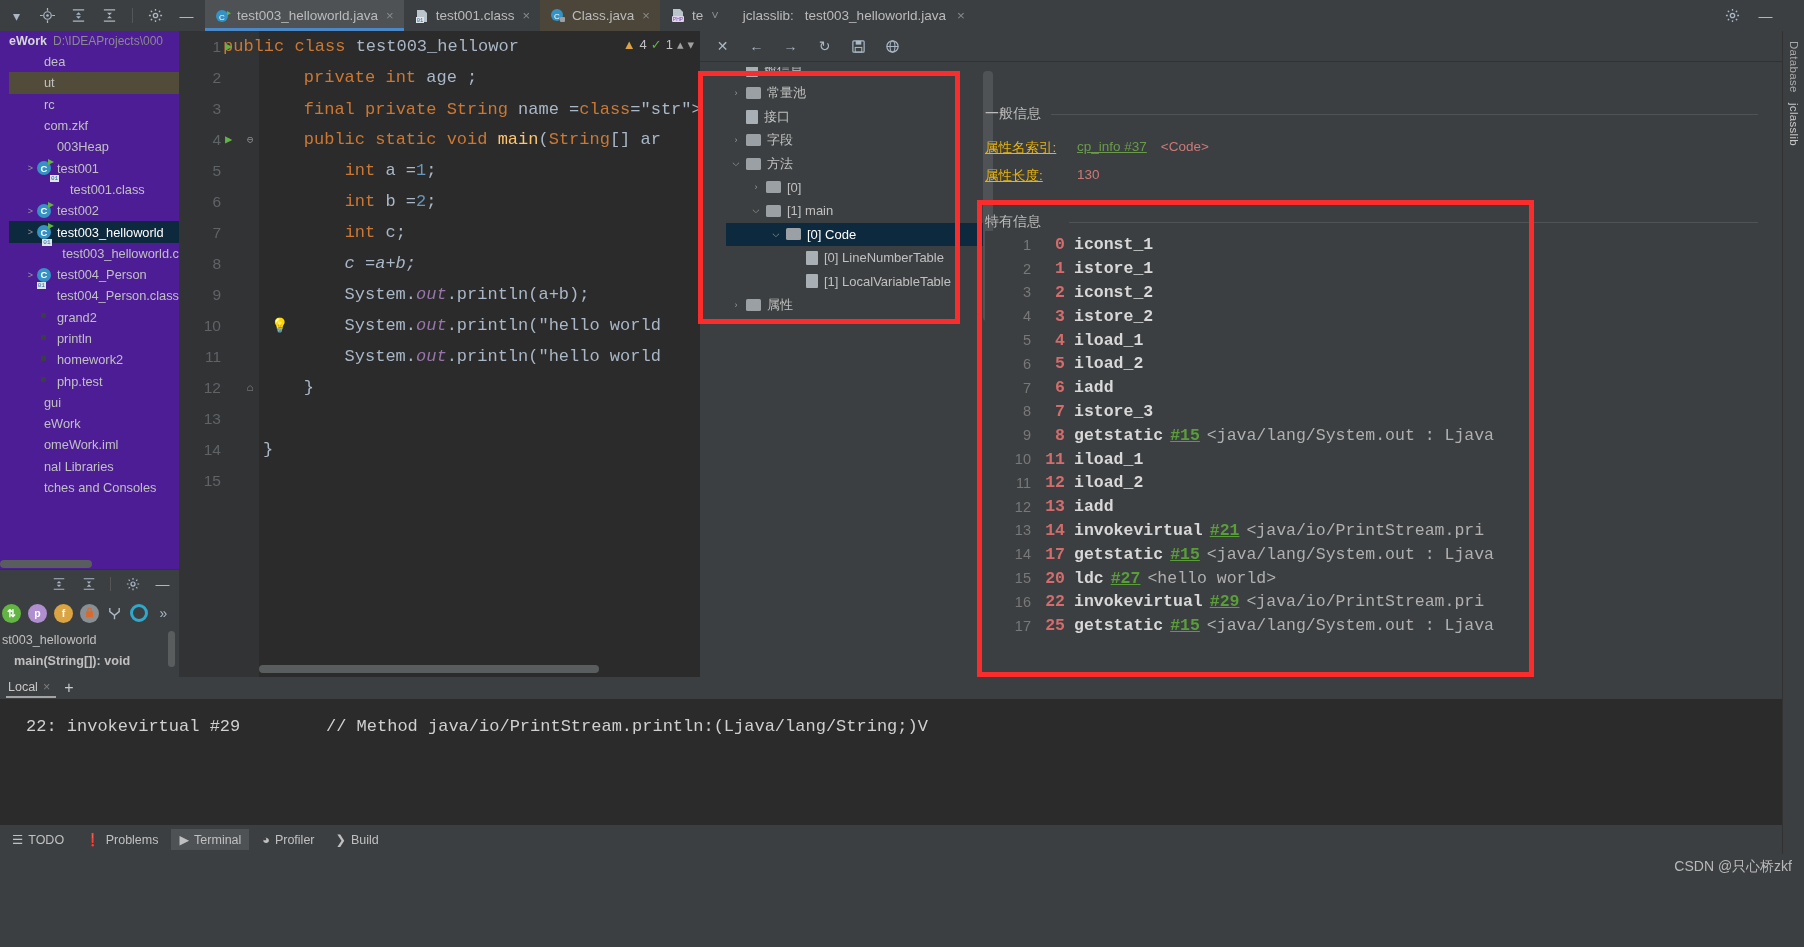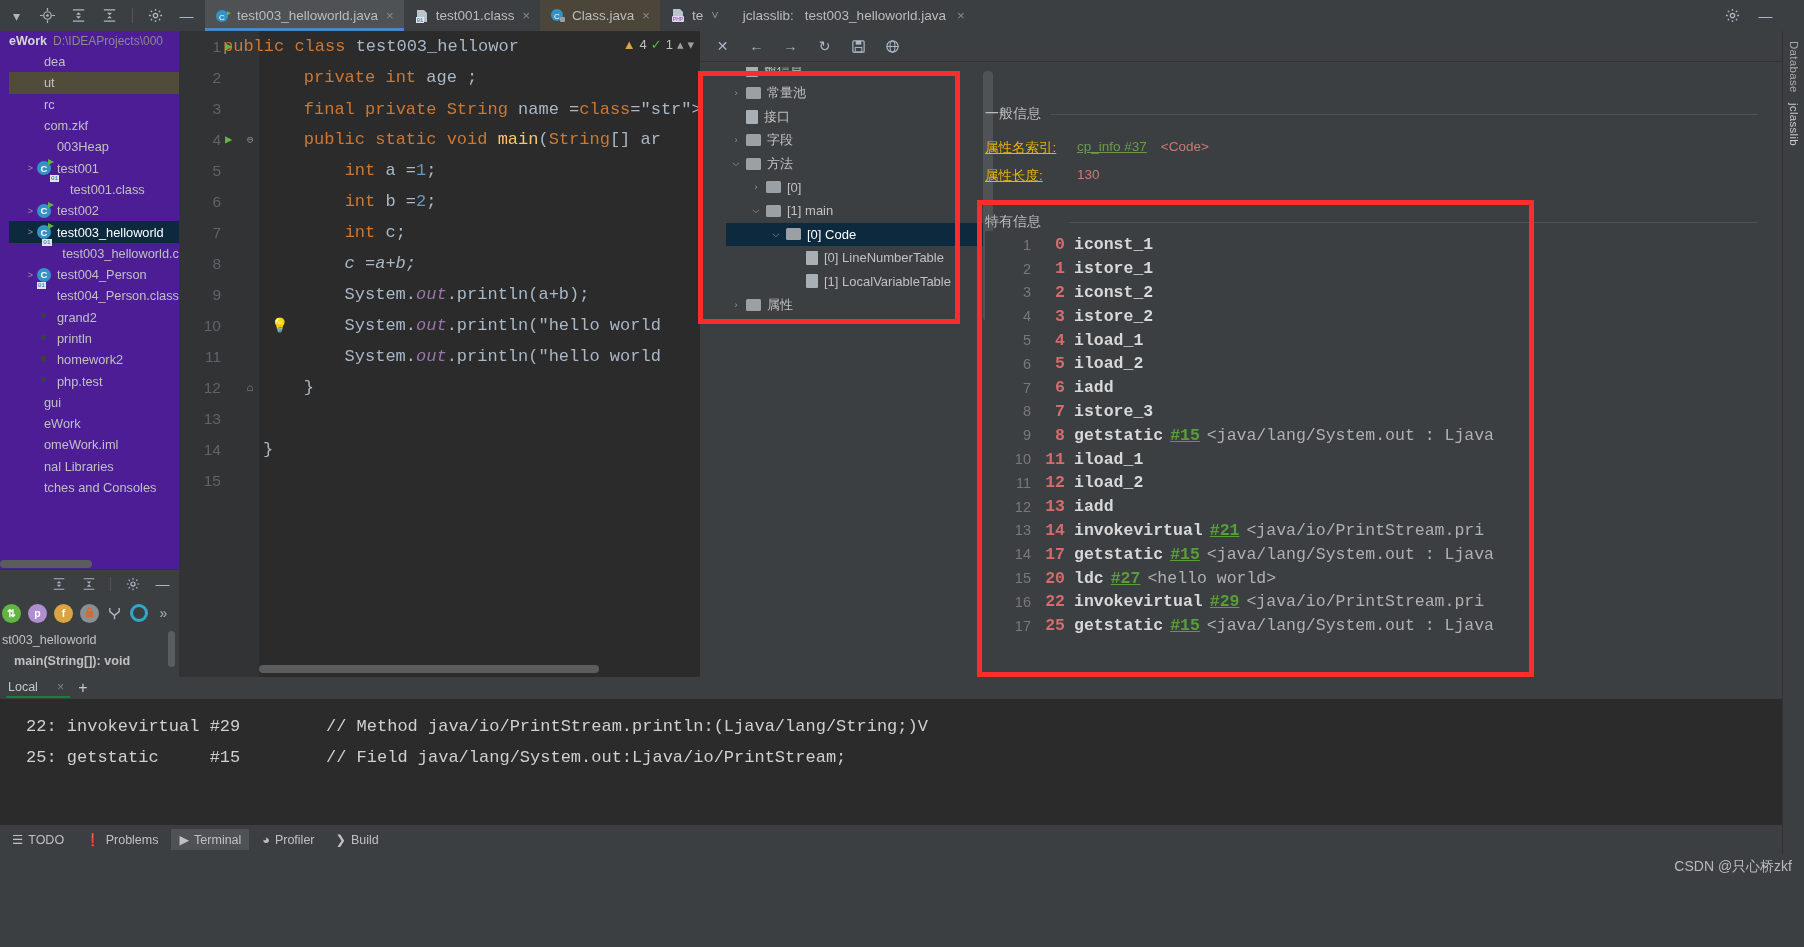--- a/index.html
+++ b/index.html
@@ -133,22 +133,22 @@
   .bc-op { color:#d8d8d8; font-weight:bold; }
   .bc-cp { color:#5a9e3a; text-decoration:underline; font-weight:bold; margin-left:7px;}
   .bc-desc { color:#b0b0b0; margin-left:7px; font-weight:normal;}
 
   
   .redbox { position:absolute; border:5px solid #fb2c2c; pointer-events:none; }
 
   
   .termtabs { position:absolute; left:0; top:677px; width:1782px; height:22px; background:#3c3f41;
               display:flex; align-items:center; gap:8px; padding-left:6px; }
-  .termtab { font-size:12.5px; color:#c9c9c9; display:flex; align-items:center; gap:19px;
-             border-bottom:2px solid #15803d; padding:2px 6px 2px 2px;}
+  .termtab { font-size:12.5px; color:#c9c9c9; display:flex; align-items:center; gap:5px;
+             border-bottom:2px solid #a3a3a3; padding:2px 6px 2px 2px;}
   .termtab .x { color:#7d7d7d; }
   .termplus { color:#c9c9c9; font-size:16px; }
   .termbody { position:absolute; left:0; top:699px; width:1782px; height:126px; background:#2b2b2b;
               font-family:"Liberation Mono", monospace; font-size:17px; color:#d0d0d0; padding:12px 0 0 26px;}
   .termrow { display:flex; height:31px; align-items:center; white-space:pre;}
   .termrow .c1 { width:300px;font-family:Liberation Mono, monospace; }
   .termrow .c2 { }
 
   .statusbar { position:absolute; left:0; top:825px; width:1782px; height:29px; background:#3c3f41;
                display:flex; align-items:center; gap:5px; padding-left:4px; }
@@ -652,24 +652,20 @@
       <span class="x">×</span>
     </span>
     <span class="termplus">+</span>
   </div>
 
   <div class="termbody">
     <div class="termrow">
       <span class="c1">22: invokevirtual #29</span>
       <span class="c2">// Method java/io/PrintStream.println:(Ljava/lang/String;)V</span>
     </div>
-    <div class="termrow">
-      <span class="c1">25: getstatic     #15</span>
-      <span class="c2">// Field java/lang/System.out:Ljava/io/PrintStream;</span>
-    </div>
   </div>
 
   <div class="statusbar">
     <span class="sb-item">
       <span>☰</span>
       <span>TODO</span>
     </span>
     <span class="sb-item">
       <span>❗</span>
       <span>Problems</span>

